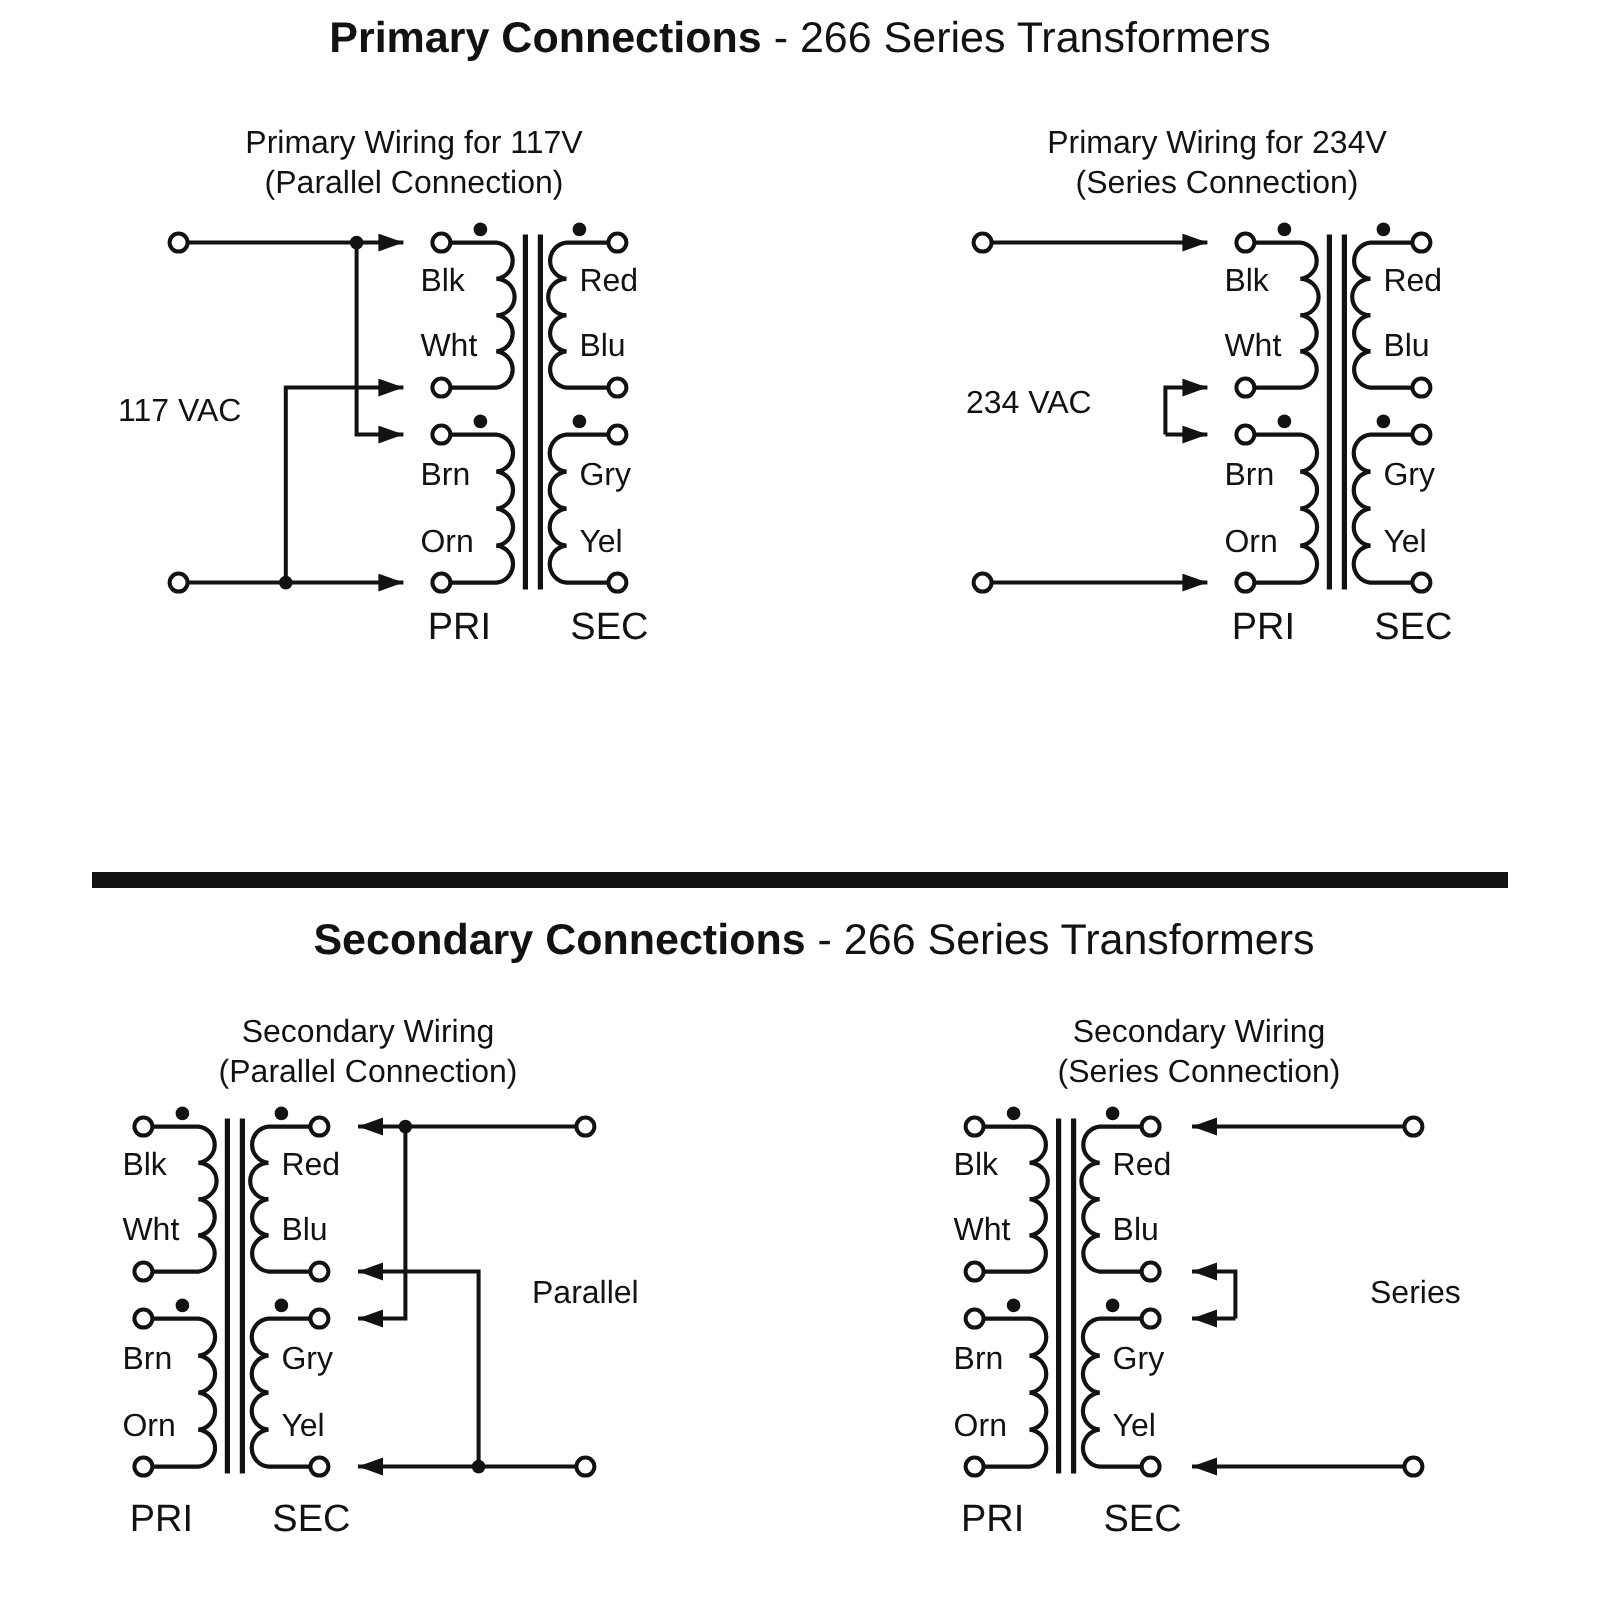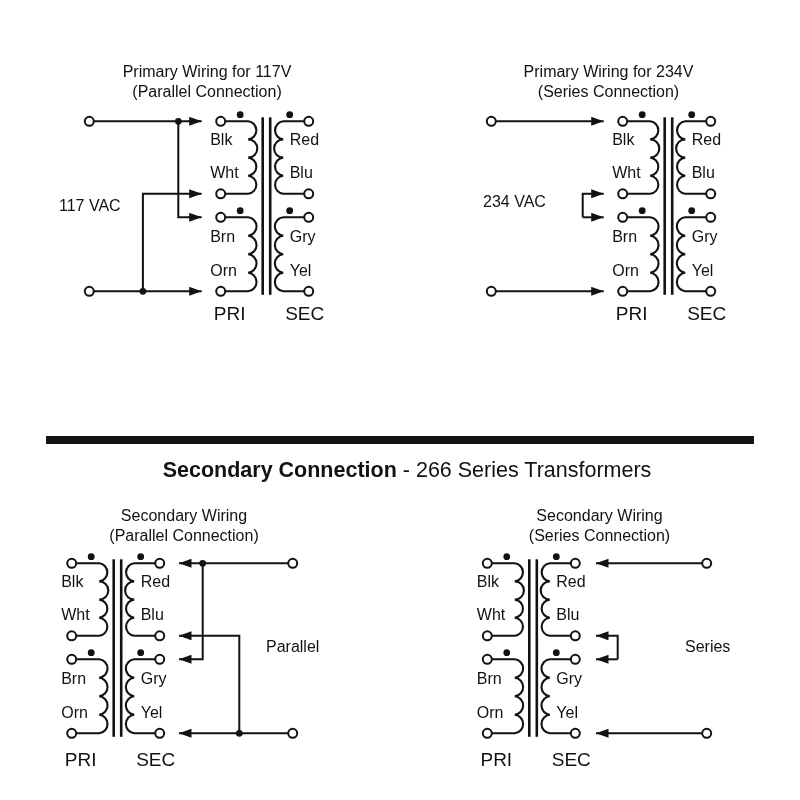--- a/index.html
+++ b/index.html
@@ -24,24 +24,25 @@
   .coil{stroke:#121212;stroke-width:2.1;fill:none;stroke-linecap:round;}
   .core{stroke:#121212;stroke-width:2.6;fill:none;}
   .term{stroke:#121212;stroke-width:2;fill:#ffffff;}
   .dot{fill:#121212;stroke:none;}
 </style>
 </head>
 <body>
 
 <div class="page">
 
+  <div class="main-title" style="top:7px"><span class="bold">Primary Connections</span><span> - 266 Series Transformers</span></div>
 
   <div class="divider"></div>
 
-  <div class="main-title" style="top:458px;transform:translateX(7px)"><span class="bold">Secondary Connection</span><span> - 266 Series Transformers</span></div>
+  <div class="main-title" style="top:458px;transform:translateX(7px)"><span class="bold">Secondary Connections</span><span> - 266 Series Transformers</span></div>
 
   <svg width="800" height="800" viewBox="0 0 800 800">
     <defs>
       <marker id="arr" markerWidth="14" markerHeight="10" refX="12.5" refY="4.5" orient="auto" markerUnits="userSpaceOnUse">
         <path d="M0 0 L12.5 4.5 L0 9 Z" fill="#121212"></path>
       </marker>
       <g id="xfmr">
         <path class="coil" d="M4.5 0 H27.5 A9.1 9.1 0 0 1 27.5 18.1 A9.1 9.1 0 0 1 27.5 36.3 A9.1 9.1 0 0 1 27.5 54.4 A9.1 9.1 0 0 1 27.5 72.5 H4.5"></path>
         <path class="coil" d="M4.5 96 H27.5 A9.3 9.3 0 0 1 27.5 114.5 A9.3 9.3 0 0 1 27.5 133 A9.3 9.3 0 0 1 27.5 151.5 A9.3 9.3 0 0 1 27.5 170 H4.5"></path>
         <path class="coil" d="M83.5 0 H62.5 A9.1 9.1 0 0 0 62.5 18.1 A9.1 9.1 0 0 0 62.5 36.3 A9.1 9.1 0 0 0 62.5 54.4 A9.1 9.1 0 0 0 62.5 72.5 H83.5"></path>

